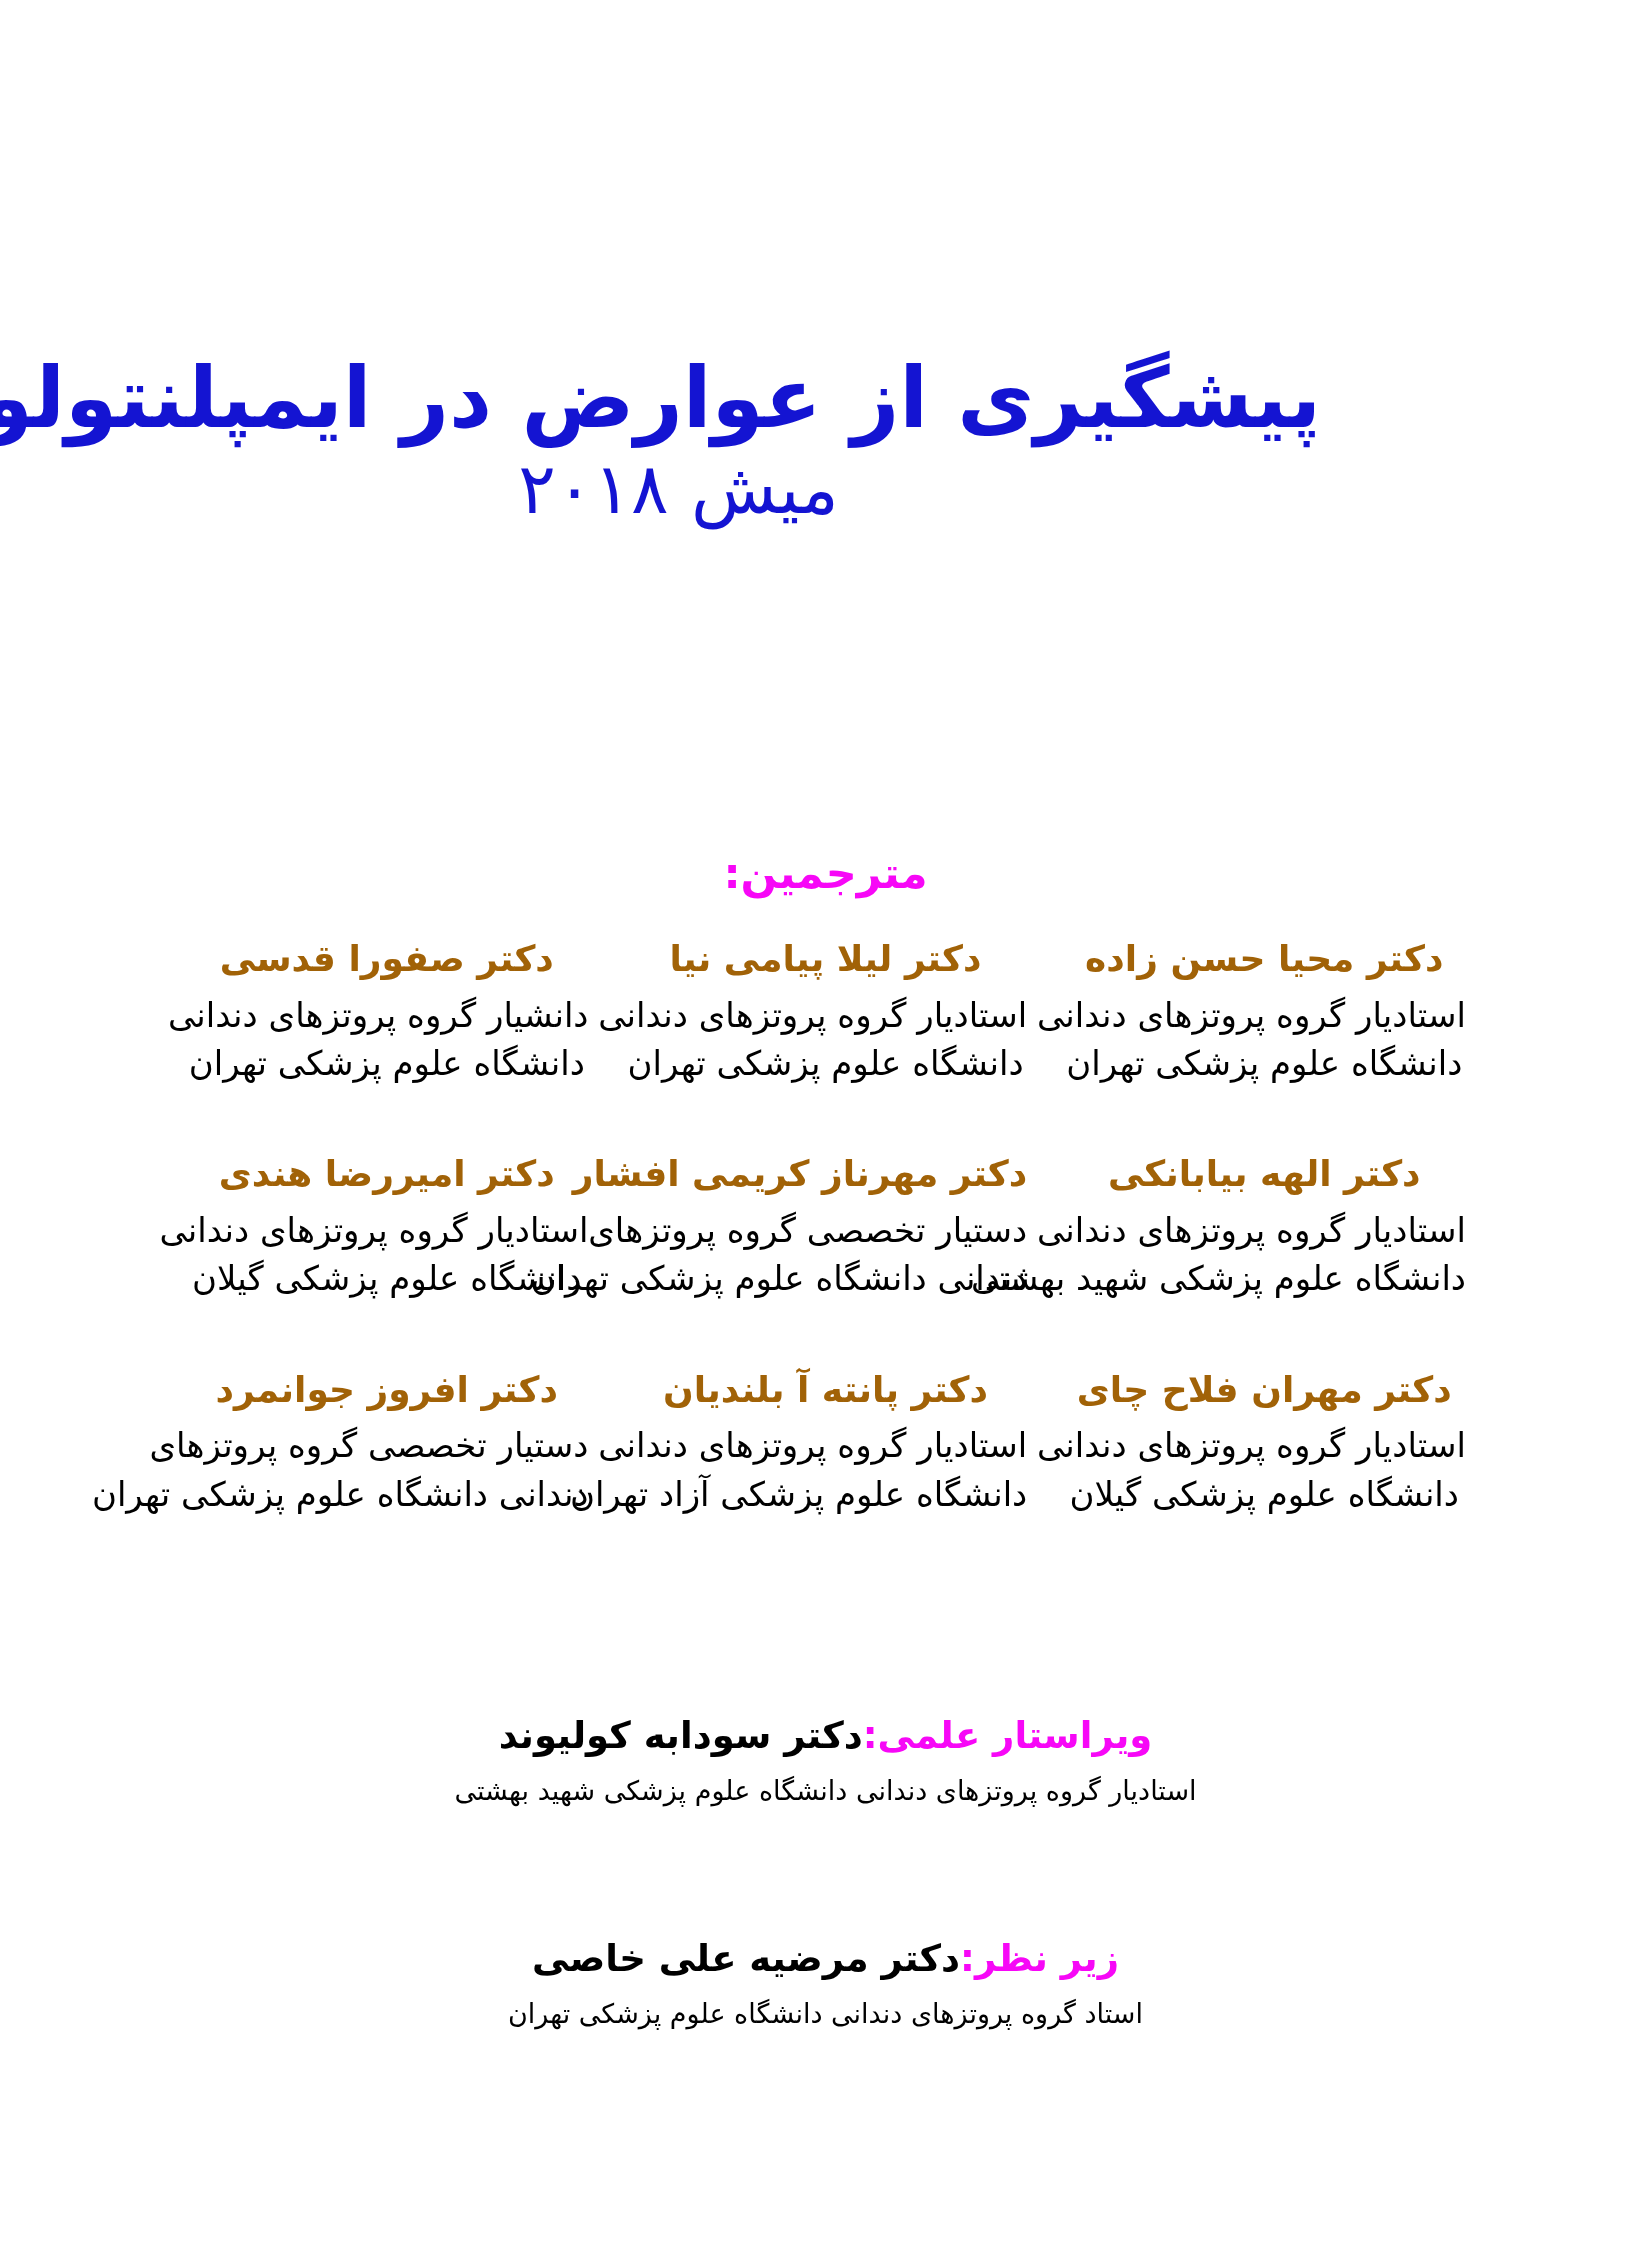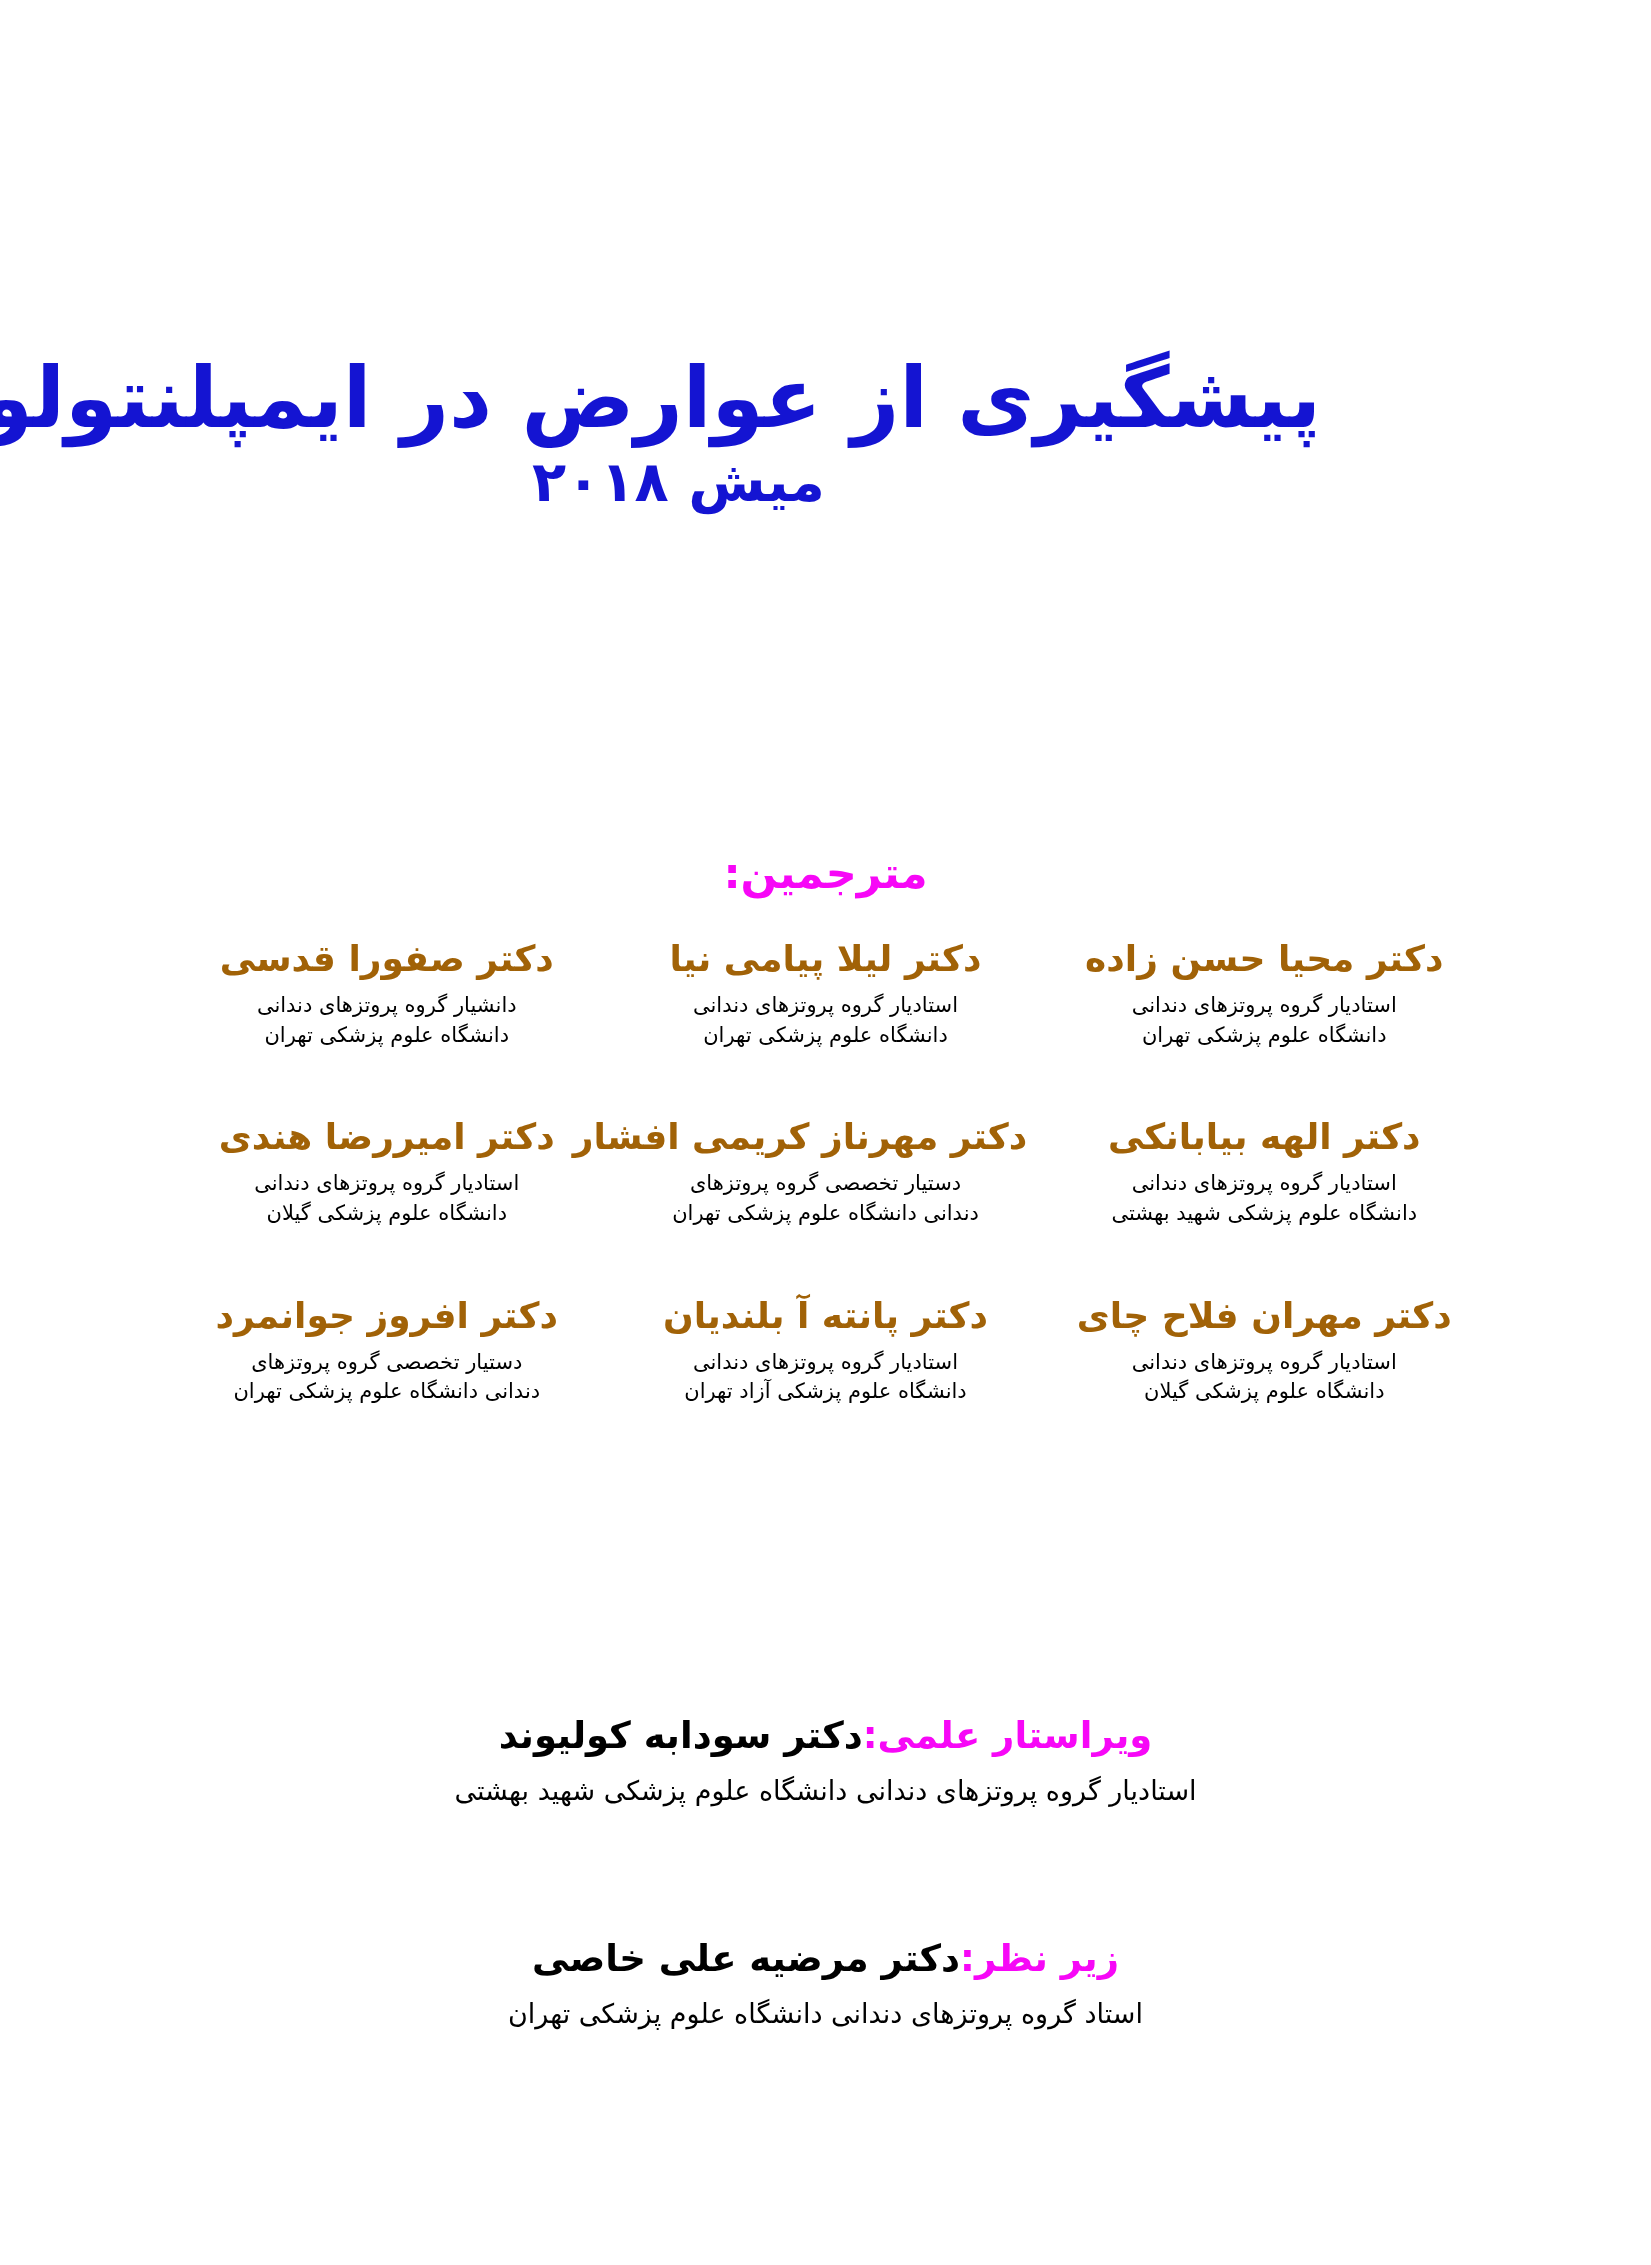--- a/index.html
+++ b/index.html
@@ -36,22 +36,22 @@
   .main-title {
     font-size: 84px;
     font-weight: bold;
     color: #1414d2;
     line-height: 1.12;
     letter-spacing: -1px;
     white-space: nowrap;
   }
   .sub-title {
     margin-top: 5.9px;
-    font-size: 56px;
-    font-weight: bold;
+    font-size: 70px;
+    font-weight: normal;
     color: #1414d2;
     line-height: 1.1;
     margin-left: 36px;
   }
 
   
   .translators-heading {
     position: absolute;
     top: 850px;
     left: 0;
@@ -86,21 +86,21 @@
   }
   .translator-name {
     font-size: 36px;
     font-weight: bold;
     color: #a16207;
     line-height: 1.25;
     white-space: nowrap;
   }
   .translator-affil {
     margin-top: 9.8px;
-    font-size: 21px;
+    font-size: 34px;
     font-weight: normal;
     color: #000000;
     line-height: 1.42;
   }
   .translator-affil div {
     white-space: nowrap;
   }
 
   
   .credit-block {

